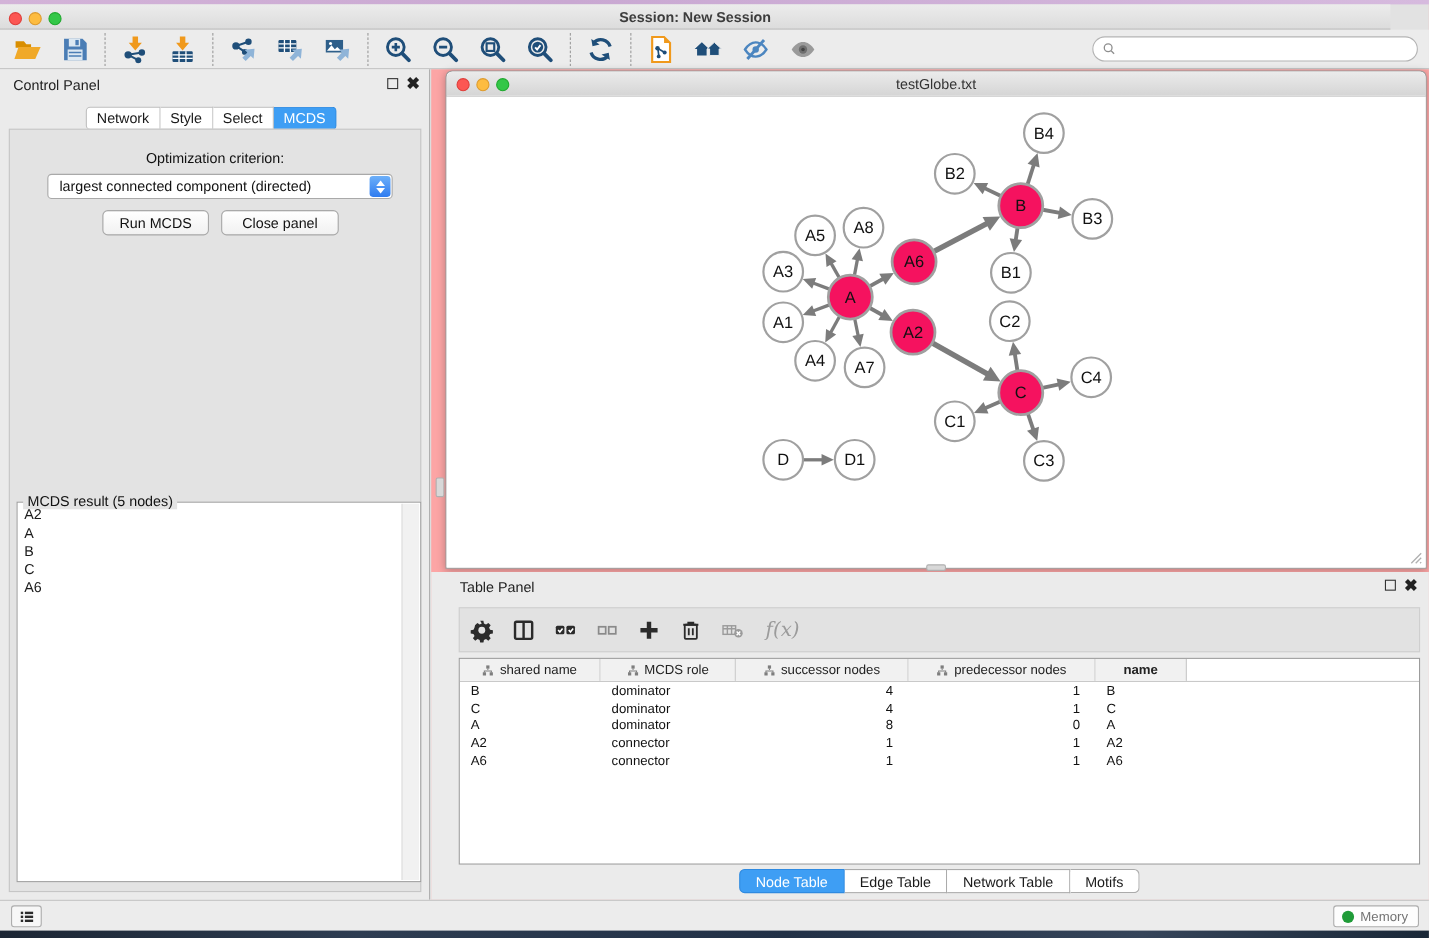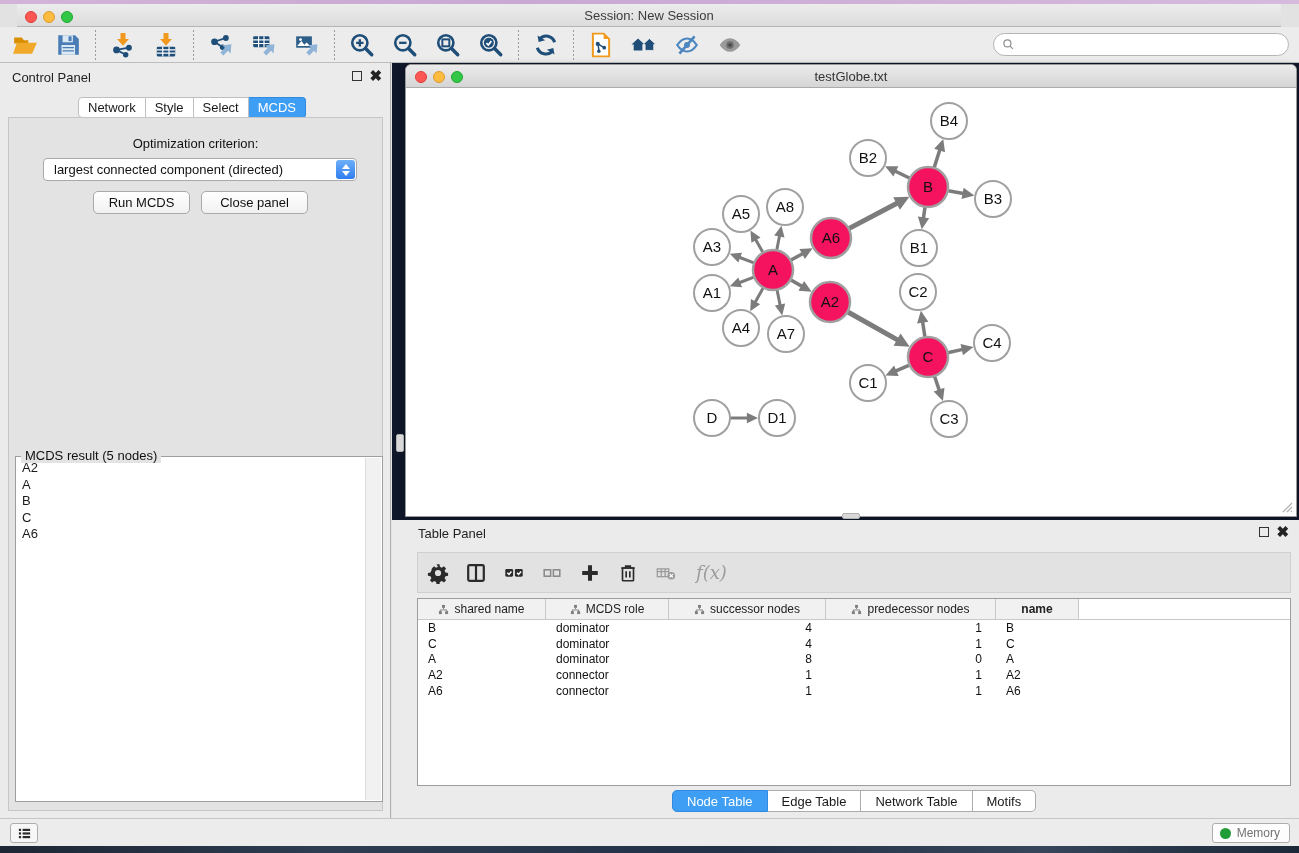--- a/index.html
+++ b/index.html
@@ -7,23 +7,23 @@
   body {
     position:relative; overflow:hidden;
     font-family:"Liberation Sans", sans-serif;
     background:#E2E2E2; font-size:13px; color:#1a1a1a;
   }
   .abs { position:absolute; }
 
   
   .wall-top { left:0; top:0; width:1299px; height:4px;
     background:linear-gradient(90deg,#d3b3d8,#c9a8d2 40%,#d6bade); }
-  .titlebar { left:17px; top:4px; width:1264px; height:23px;
+  .titlebar { left:0; top:4px; width:1264px; height:23px;
     background:linear-gradient(#ececec,#dcdcdc);
-    border-bottom:1px solid #b5b5b5; }
+    border-bottom:1px solid #b5b5b5;font-weight:bold; }
   .titlebar .title { position:absolute; left:0; right:0; top:4px;
     text-align:center; font-size:13px; color:#3c3c3c; }
   .light { position:absolute; top:7px; width:12px; height:12px; border-radius:50%; }
   .light.red    { background:#fc5753; border:1px solid #df3e3a; }
   .light.yellow { background:#fdbc40; border:1px solid #de9b2d; }
   .light.green  { background:#33c748; border:1px solid #1fa92e; }
 
   
   .toolbar { left:0; top:27px; width:1299px; height:36px;
     background:#ececec; border-bottom:1px solid #bdbdbd;
@@ -79,21 +79,21 @@
   .result-box { position:absolute; left:6px; top:338px; width:368px; height:346px;
     border:1px solid #9e9e9e; background:#fff; }
   .result-box .legend { position:absolute; left:5px; top:-9px; background:#e3e3e3;
     padding:0 4px; font-size:13px; color:#111; }
   .result-list { position:absolute; left:1px; top:3px; bottom:1px; right:17px; overflow:hidden; }
   .result-item { font-size:13px; padding:1px 0 1px 5px; line-height:14.5px; }
   .result-scroll { position:absolute; right:1px; top:1px; bottom:1px; width:16px;
     background:#f1f1f1; border-left:1px solid #dcdcdc; }
 
   
-  .desktop { left:392px; top:63px; width:907px; height:755px; background:#0f172a; }
+  .desktop { left:392px; top:63px; width:907px; height:755px; background:#fca5a5; }
   .net-window { position:absolute; left:13px; top:1px; width:892px; height:453px;
     background:#fff; border:1px solid #9a9a9a; border-radius:6px 6px 0 0;
     box-shadow:0 2px 8px rgba(0,0,0,.25); }
   .net-titlebar { position:absolute; left:0; top:0; width:100%; height:23px;
     background:linear-gradient(#ebebeb,#d5d5d5); border-bottom:1px solid #ababab;
     border-radius:6px 6px 0 0; }
   .net-titlebar .title { position:absolute; left:0; right:0; top:4px; text-align:center;
     font-size:13px; color:#333; }
   .net-canvas { position:absolute; left:0; top:23px; width:890px; height:428px;
     background:#fff; }

